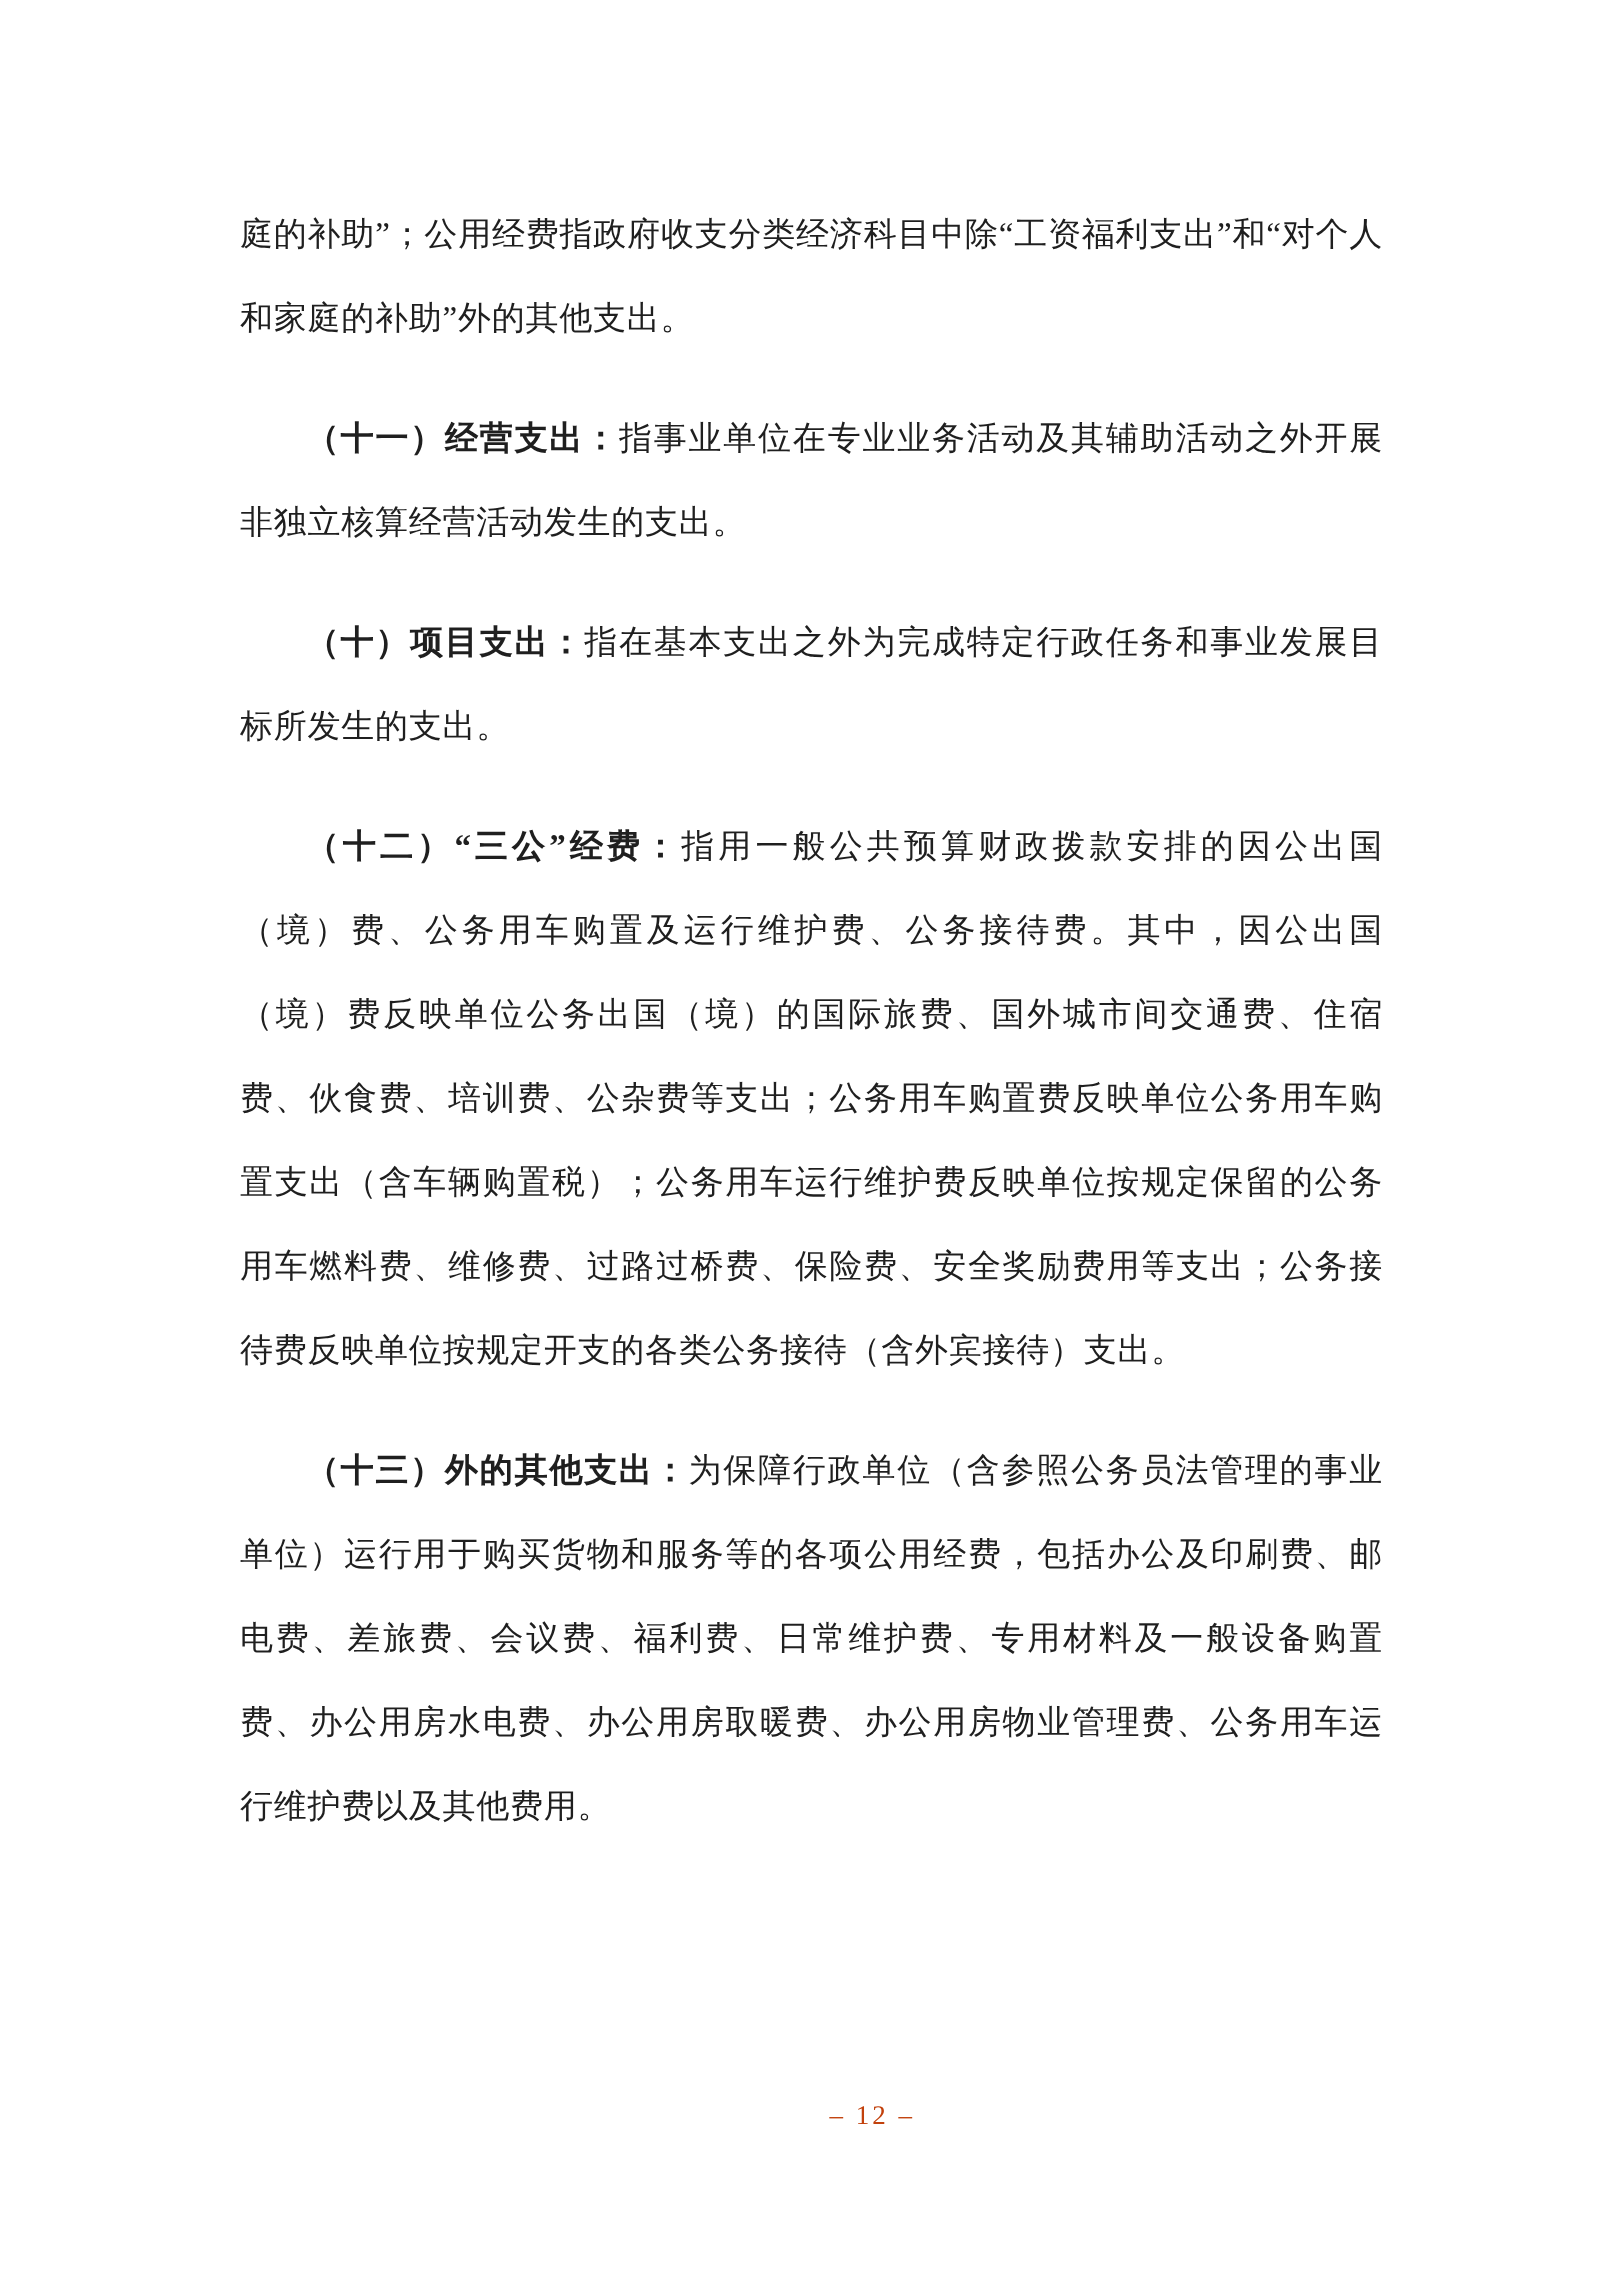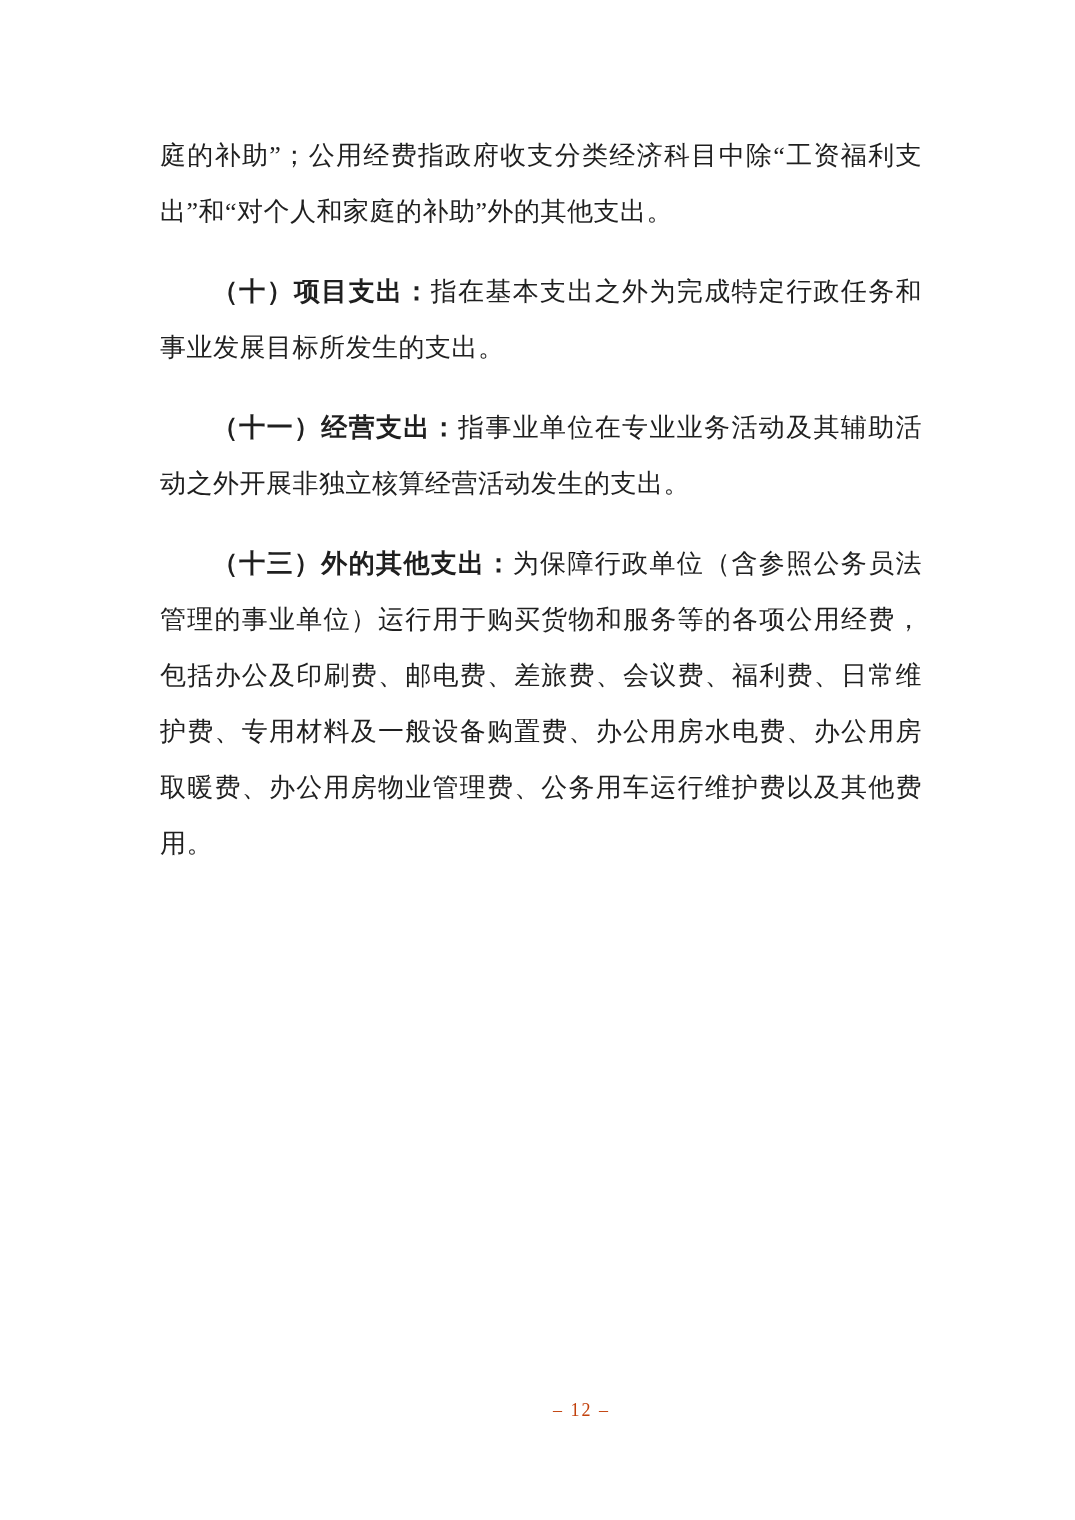--- a/index.html
+++ b/index.html
@@ -16,21 +16,21 @@
     font-family: "Liberation Serif", "DejaVu Serif", serif;
   }
   .content {
     position: absolute;
     left: 160px;
     top: 128px;
     width: 762px;
   }
   p.para {
     margin: 0;
-    font-size: 26px;
+    font-size: 22px;
     line-height: 56px;
     color: #1f1f1f;
     text-align: justify;
     text-justify: inter-ideograph;
     letter-spacing: 0.5px;
   }
   p.para + p.para {
     margin-top: 24px;
   }
   p.para.indent {
@@ -52,24 +52,25 @@
   }
 </style>
 </head>
 <body>
 
 <div class="page">
   <main class="content">
 
     <p class="para"><strong class="lead"></strong><span>庭的补助”；公用经费指政府收支分类经济科目中除“工资福利支出”和“对个人和家庭的补助”外的其他支出。</span></p>
 
+    <p class="para indent"><strong class="lead">（十一）经营支出：</strong><span>指事业单位在专业业务活动及其辅助活动之外开展非独立核算经营活动发生的支出。</span></p>
+
     <p class="para indent"><strong class="lead">（十）项目支出：</strong><span>指在基本支出之外为完成特定行政任务和事业发展目标所发生的支出。</span></p>
 
-    <p class="para indent"><strong class="lead">（十一）经营支出：</strong><span>指事业单位在专业业务活动及其辅助活动之外开展非独立核算经营活动发生的支出。</span></p>
-
+    <p class="para indent"><strong class="lead">（十二）“三公”经费：</strong><span>指用一般公共预算财政拨款安排的因公出国（境）费、公务用车购置及运行维护费、公务接待费。其中，因公出国（境）费反映单位公务出国（境）的国际旅费、国外城市间交通费、住宿费、伙食费、培训费、公杂费等支出；公务用车购置费反映单位公务用车购置支出（含车辆购置税）；公务用车运行维护费反映单位按规定保留的公务用车燃料费、维修费、过路过桥费、保险费、安全奖励费用等支出；公务接待费反映单位按规定开支的各类公务接待（含外宾接待）支出。</span></p>
 
     <p class="para indent"><strong class="lead">（十三）外的其他支出：</strong><span>为保障行政单位（含参照公务员法管理的事业单位）运行用于购买货物和服务等的各项公用经费，包括办公及印刷费、邮电费、差旅费、会议费、福利费、日常维护费、专用材料及一般设备购置费、办公用房水电费、办公用房取暖费、办公用房物业管理费、公务用车运行维护费以及其他费用。</span></p>
 
   </main>
 
   <footer class="footer">
     <span>– 12 –</span>
   </footer>
 </div>
 

